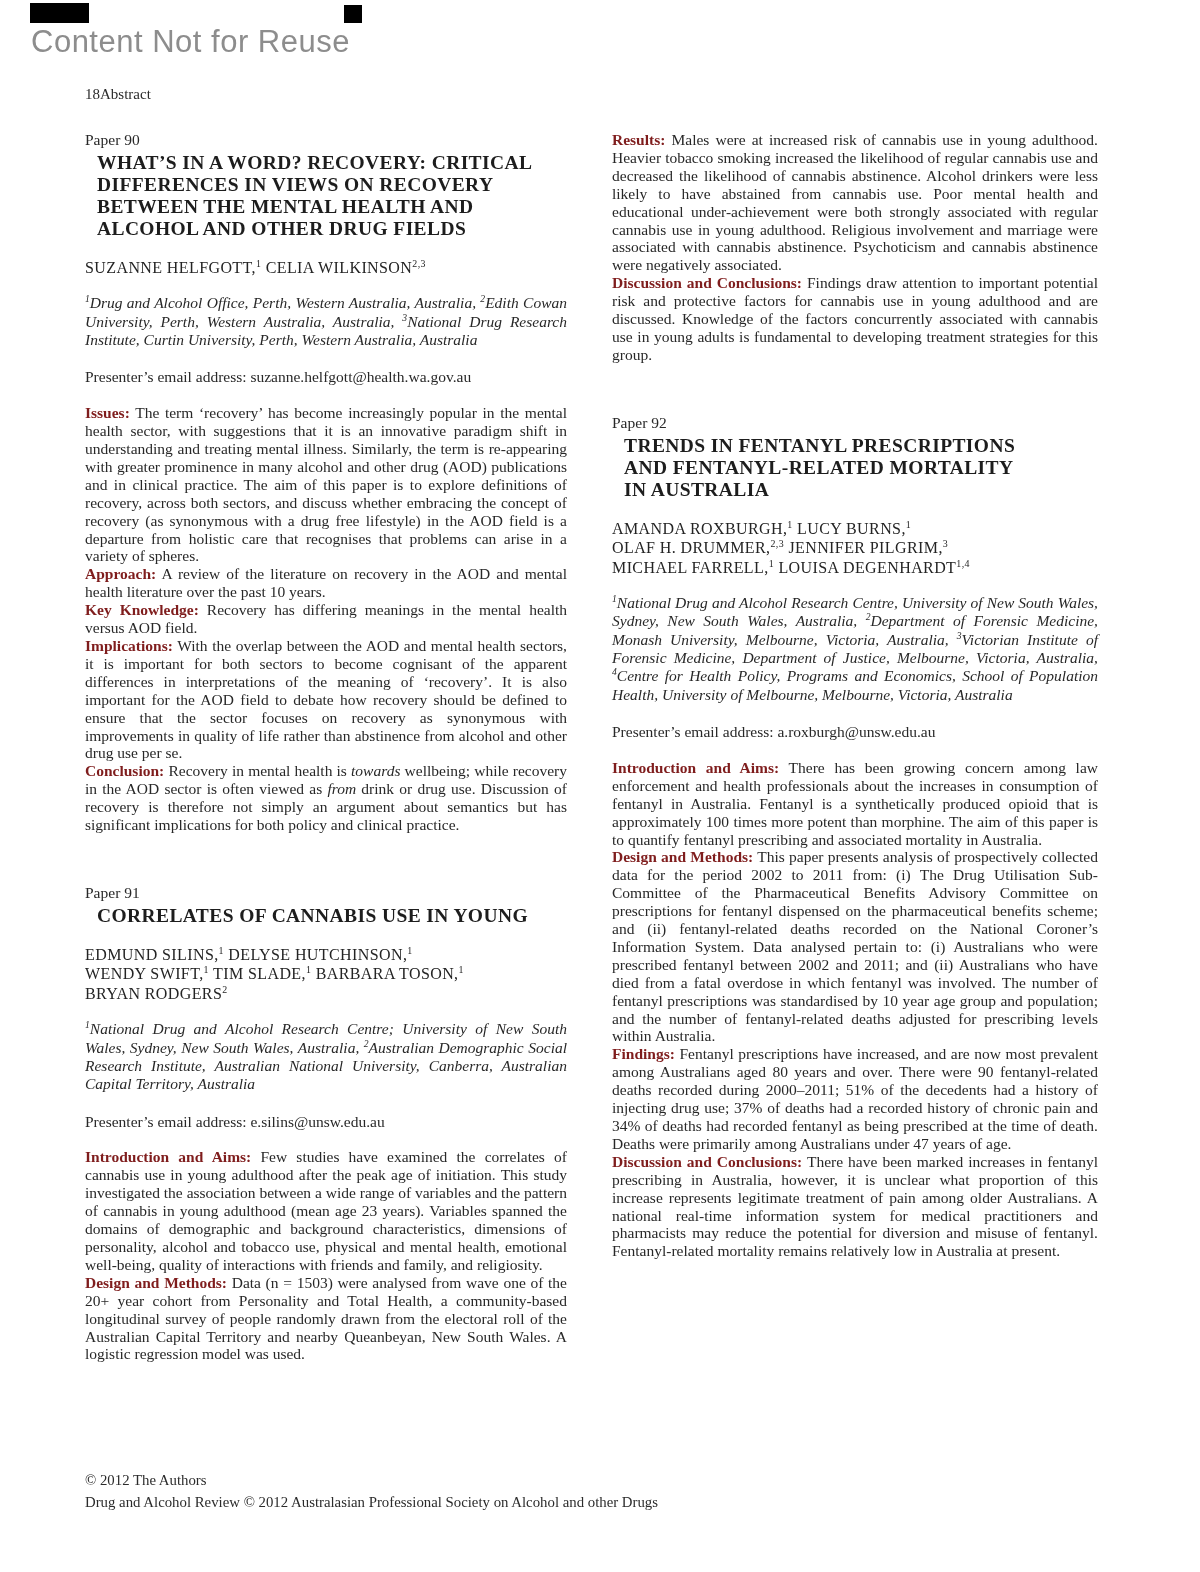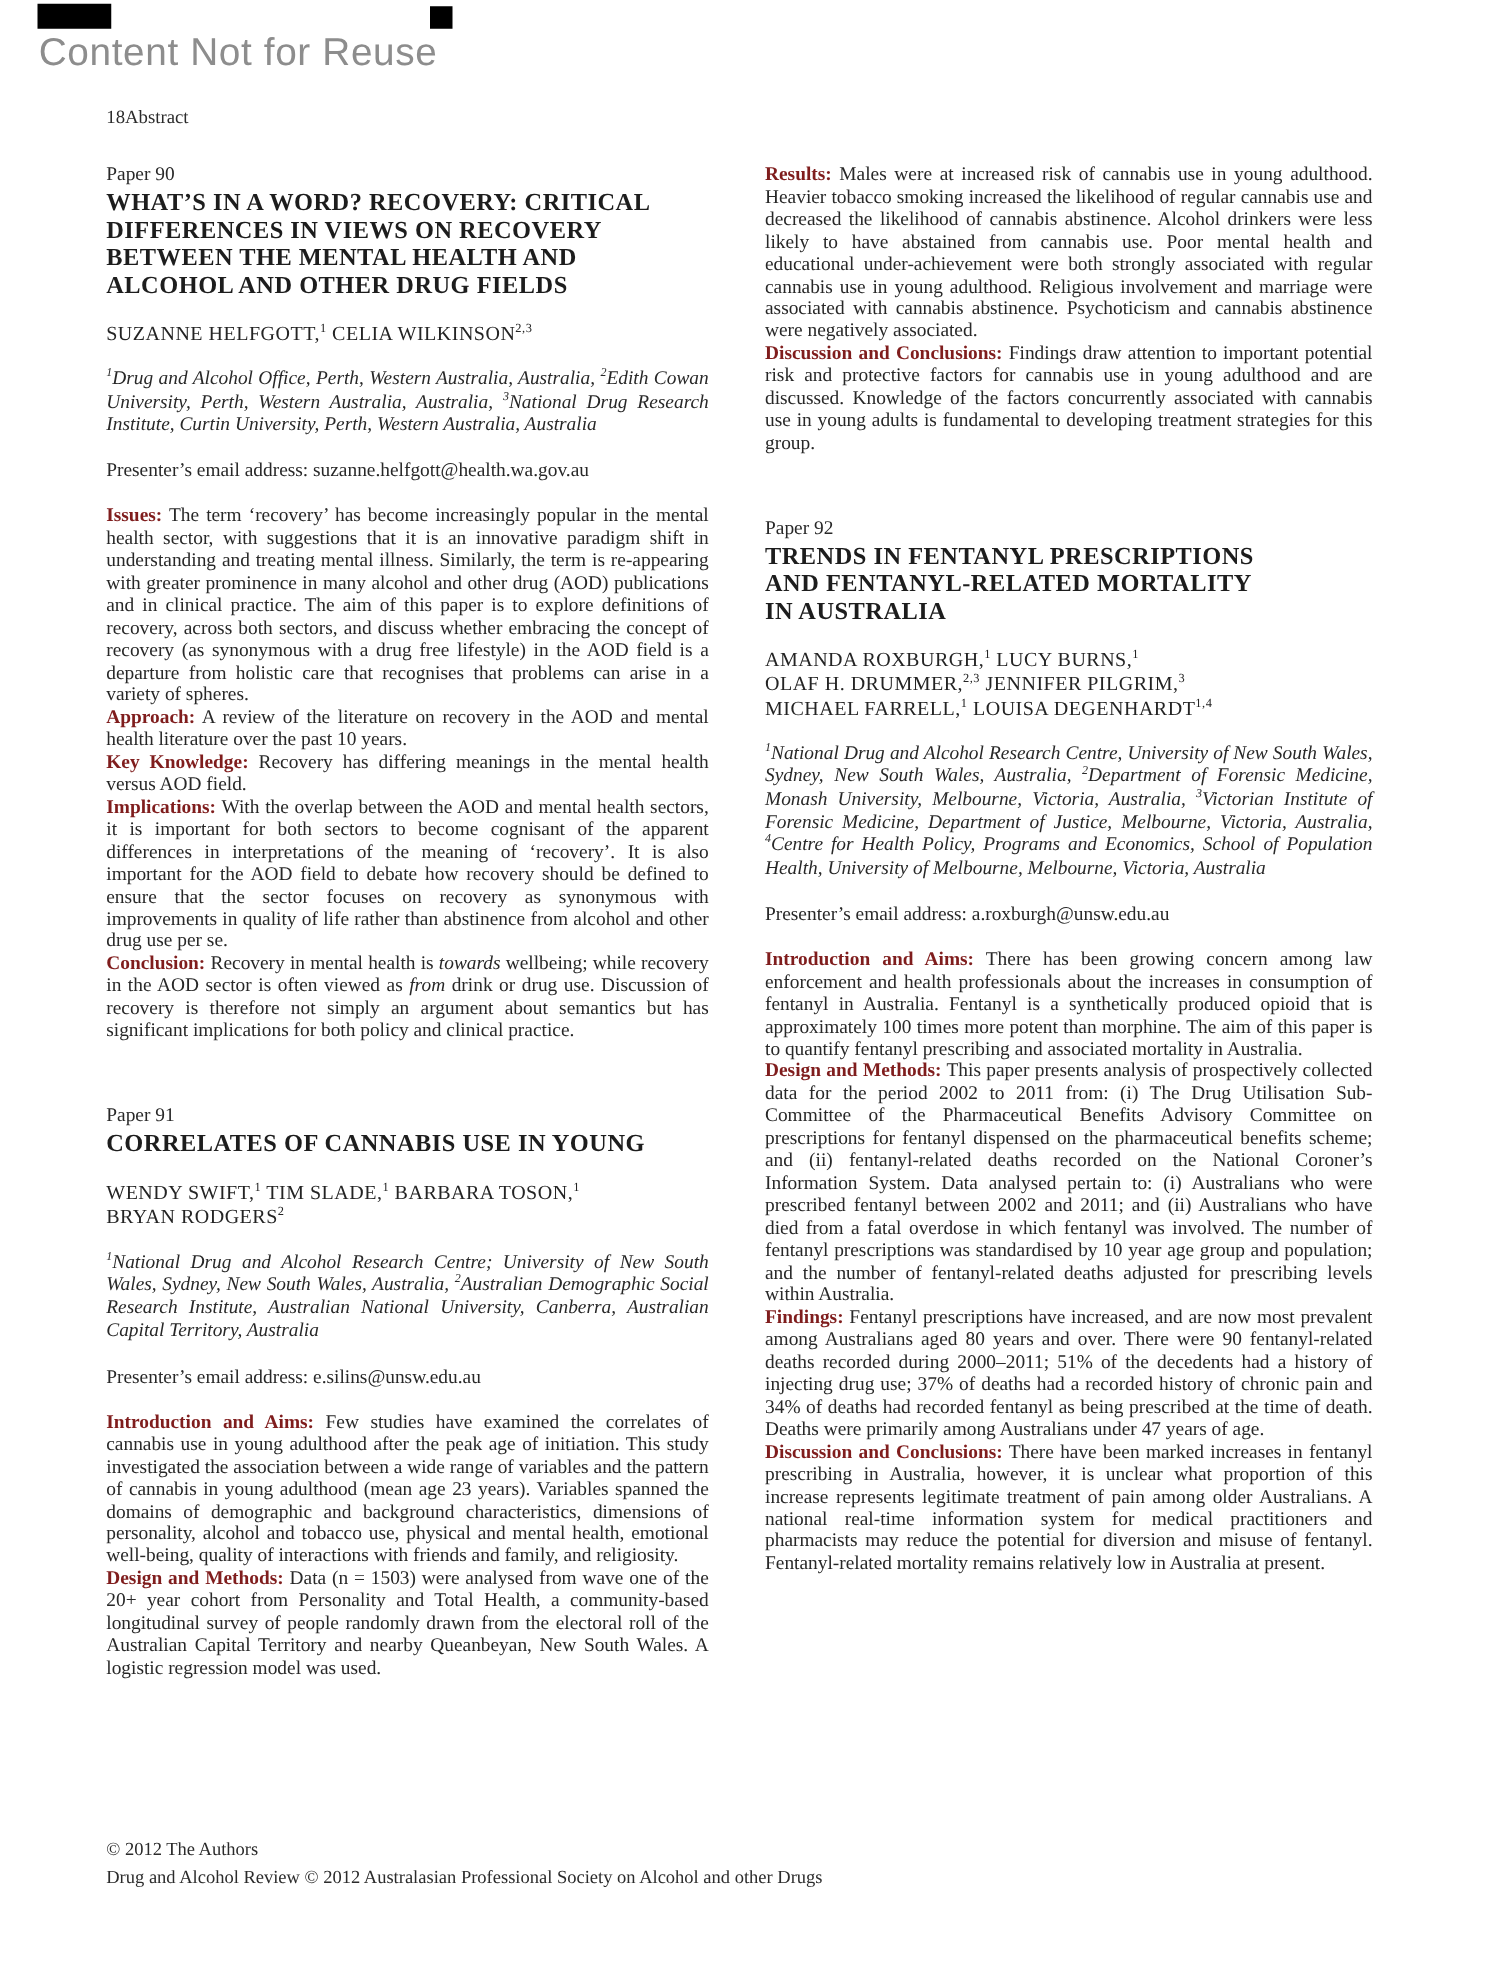--- a/index.html
+++ b/index.html
@@ -10,21 +10,21 @@
   .artifact-2{left:344px;top:5px;width:18px;height:18px;}
   .watermark{position:absolute;left:31px;top:24px;font-family:"Liberation Sans", sans-serif;
              font-size:31px;color:#8d8d8d;letter-spacing:0.5px;white-space:nowrap;}
   .running-head{position:absolute;left:85px;top:86px;font-size:15px;color:#2b2b2b;}
   .pagenum{}
   .runtitle{}
   .col{position:absolute;top:131px;font-size:15.5px;line-height:17.9px;}
   .col-left{left:85px;width:482px;}
   .col-right{left:612px;width:486px;}
   .paper-label{margin:0 0 3px 0;font-size:15.5px;}
-  .paper-title{margin:0 0 18px 0;font-size:19.5px;font-weight:700;line-height:22px;
+  .paper-title{margin:0 0 18px 12px;font-size:19.5px;font-weight:700;line-height:22px;
                letter-spacing:0.4px;color:#1d1d1d;}
   .authors{margin:0 0 17px 0;font-size:16px;line-height:19.5px;letter-spacing:0.4px;color:#242424;}
   .affiliations{margin:0 0 19px 0;font-style:italic;text-align:justify;line-height:18.3px;}
   .email{margin:0 0 18px 0;}
   .body p{margin:0;text-align:justify;}
   .plabel{font-weight:700;color:#7f1d1d;}
   sup{font-size:0.62em;line-height:0;vertical-align:super;}
   em{font-style:italic;}
   .section-gap{margin-top:50px;}
   .footer{position:absolute;left:85px;top:1469px;font-size:14.8px;line-height:22px;color:#2b2b2b;}
@@ -66,20 +66,21 @@
         <p><strong class="plabel">Conclusion:</strong><span><span> Recovery in mental health is </span><em>towards</em><span> wellbeing; while recovery in the AOD sector is often viewed as </span><em>from</em><span> drink or drug use. Discussion of recovery is therefore not simply an argument about semantics but has significant implications for both policy and clinical practice.</span></span></p>
       </div>
     </section>
 
     <section class="section-gap">
       <div class="paper-label">Paper 91</div>
       <h2 class="paper-title">
           <div>CORRELATES OF CANNABIS USE IN YOUNG</div>
         </h2>
       <div class="authors">
+          <div><span>EDMUND SILINS,</span><sup>1</sup><span> DELYSE HUTCHINSON,</span><sup>1</sup></div>
           <div><span>WENDY SWIFT,</span><sup>1</sup><span> TIM SLADE,</span><sup>1</sup><span> BARBARA TOSON,</span><sup>1</sup></div>
           <div><span>BRYAN RODGERS</span><sup>2</sup></div>
         </div>
       <div class="affiliations"><sup>1</sup><span>National Drug and Alcohol Research Centre; University of New South Wales, Sydney, New South Wales, Australia, </span><sup>2</sup><span>Australian Demographic Social Research Institute, Australian National University, Canberra, Australian Capital Territory, Australia</span></div>
       <div class="email">Presenter’s email address: e.silins@unsw.edu.au</div>
       <div class="body">
         <p><strong class="plabel">Introduction and Aims:</strong><span><span> Few studies have examined the correlates of cannabis use in young adulthood after the peak age of initiation. This study investigated the association between a wide range of variables and the pattern of cannabis in young adulthood (mean age 23 years). Variables spanned the domains of demographic and background characteristics, dimensions of personality, alcohol and tobacco use, physical and mental health, emotional well-being, quality of interactions with friends and family, and religiosity.</span></span></p>
         <p><strong class="plabel">Design and Methods:</strong><span><span> Data (n = 1503) were analysed from wave one of the 20+ year cohort from Personality and Total Health, a community-based longitudinal survey of people randomly drawn from the electoral roll of the Australian Capital Territory and nearby Queanbeyan, New South Wales. A logistic regression model was used.</span></span></p>
       </div>
     </section>

